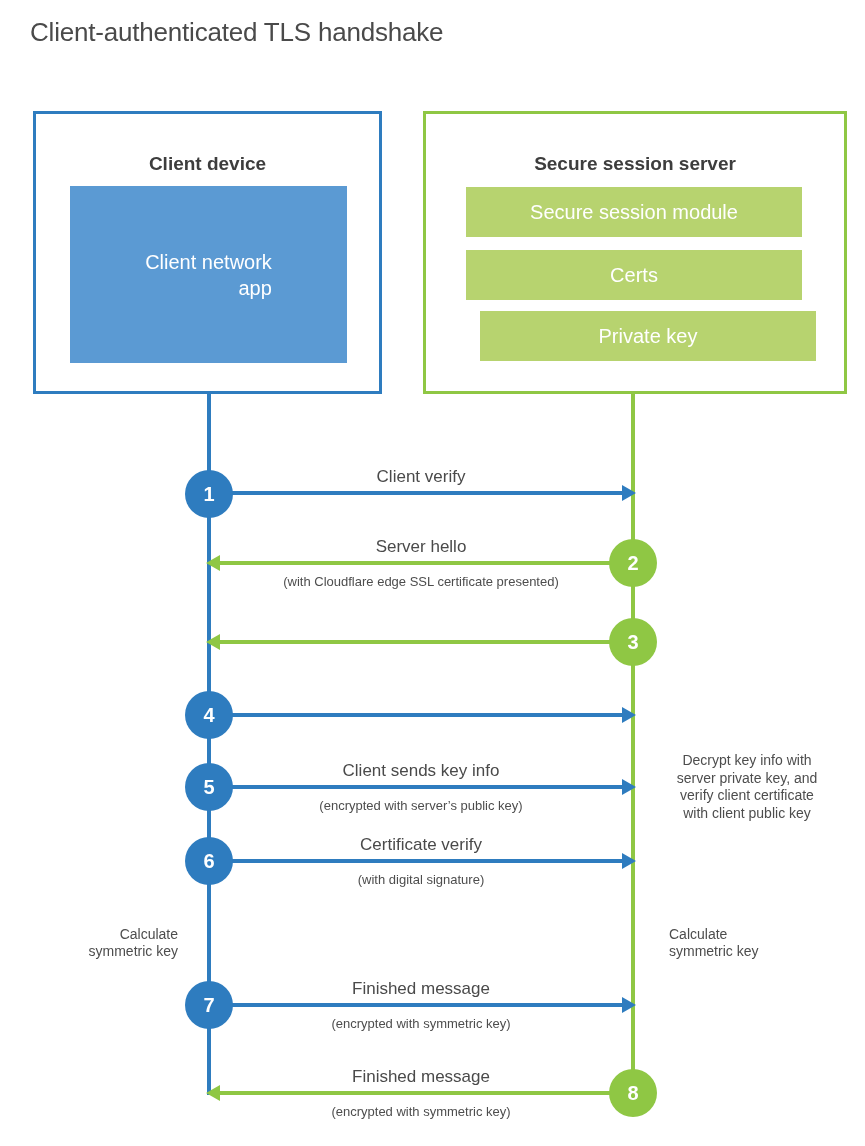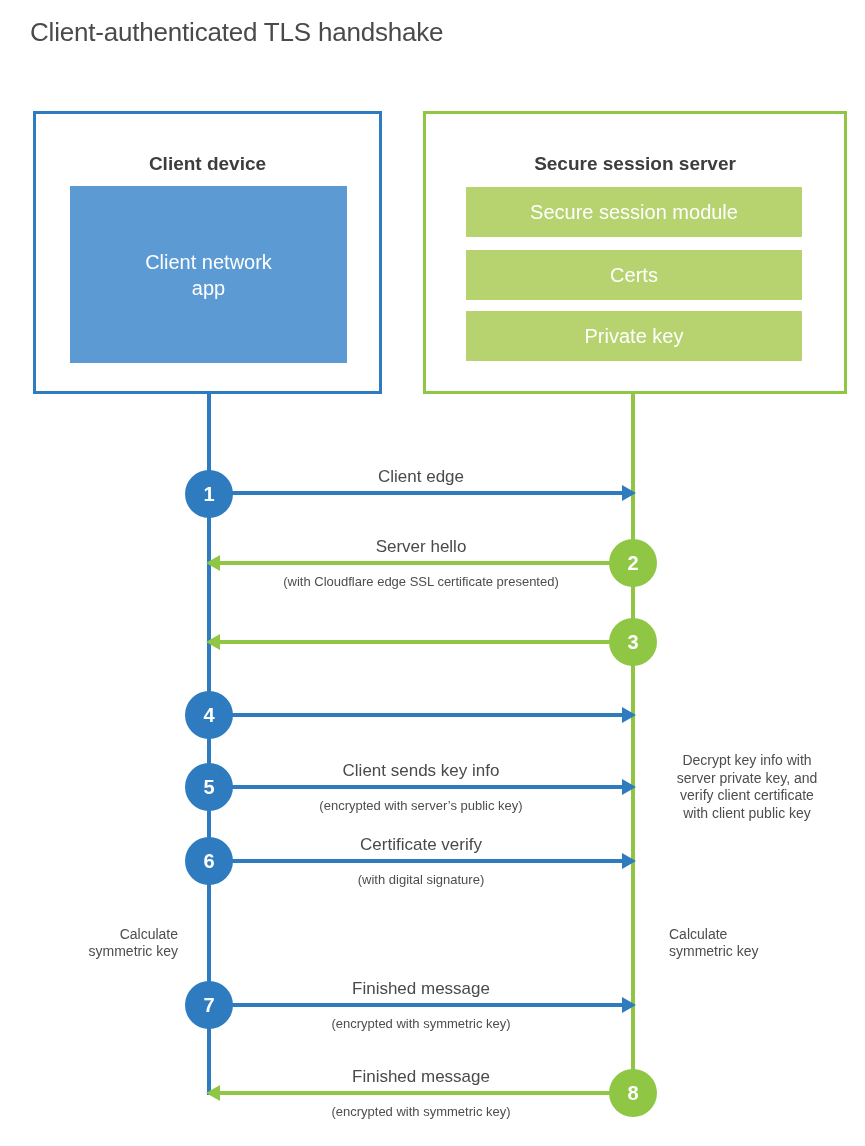--- a/index.html
+++ b/index.html
@@ -20,29 +20,29 @@
     position:absolute;left:30px;top:17px;font-size:26px;font-weight:300;
     color:#4a4a4a;letter-spacing:-0.2px;
   }
   
   .actor-box{position:absolute;top:111px;height:283px;background:#fff;border:3px solid;}
   .client-box{left:33px;width:349px;border-color:var(--blue);}
   .server-box{left:423px;width:424px;border-color:var(--green);}
   .actor-title{margin-top:39px;text-align:center;font-size:19px;font-weight:bold;color:var(--text-dark);}
   .app-rect{
     position:absolute;left:70px;top:186px;width:277px;height:177px;background:var(--blue-fill);
-    display:flex;align-items:center;justify-content:center;text-align:center;
+    display:flex;align-items:center;justify-content:center;text-align:right;
     color:#fff;font-size:20px;line-height:1.3;white-space:pre-line;
   }
   .module-bar{
     position:absolute;left:466px;width:336px;height:50px;background:var(--green-fill);
     display:flex;align-items:center;justify-content:center;
     color:#fff;font-size:20px;
   }
-  .bar-1{top:187px;} .bar-2{top:250px;} .bar-3{top:311px;}
+  .bar-1{top:187px;} .bar-2{top:250px;} .bar-3{top:311px;margin-left:14px;}
   
   .vline{position:absolute;top:392px;width:4px;height:703px;}
   .vline-client{left:207px;background:var(--blue);}
   .vline-server{left:631px;background:var(--green);}
   
   .row{position:absolute;left:209px;width:424px;height:0;}
   .arrow-line{position:absolute;top:-2px;height:4px;}
   .blue-arrow .arrow-line{left:0;right:10px;background:var(--blue);}
   .green-arrow .arrow-line{left:10px;right:0;background:var(--green);}
   .head-right{
@@ -95,21 +95,21 @@
   <div class="actor-box server-box">
     <div class="actor-title">Secure session server</div>
   </div>
   <div class="module-bar bar-2">Certs</div>
   <div class="module-bar bar-1">Secure session module</div>
   <div class="module-bar bar-3">Private key</div>
 
   <div class="vline vline-client"></div>
   <div class="vline vline-server"></div>
 
-  <div class="msg-label" style="top:467px">Client edge</div>
+  <div class="msg-label" style="top:467px">Client verify</div>
   <div class="row blue-arrow" style="top:493px">
     <div class="arrow-line"></div>
     <div class="head-right"></div>
   </div>
   <div class="circle c-blue" style="top:470px">1</div>
 
   <div class="msg-label" style="top:537px">Server hello</div>
   <div class="row green-arrow" style="top:563px">
     <div class="arrow-line"></div>
     <div class="head-left"></div>

